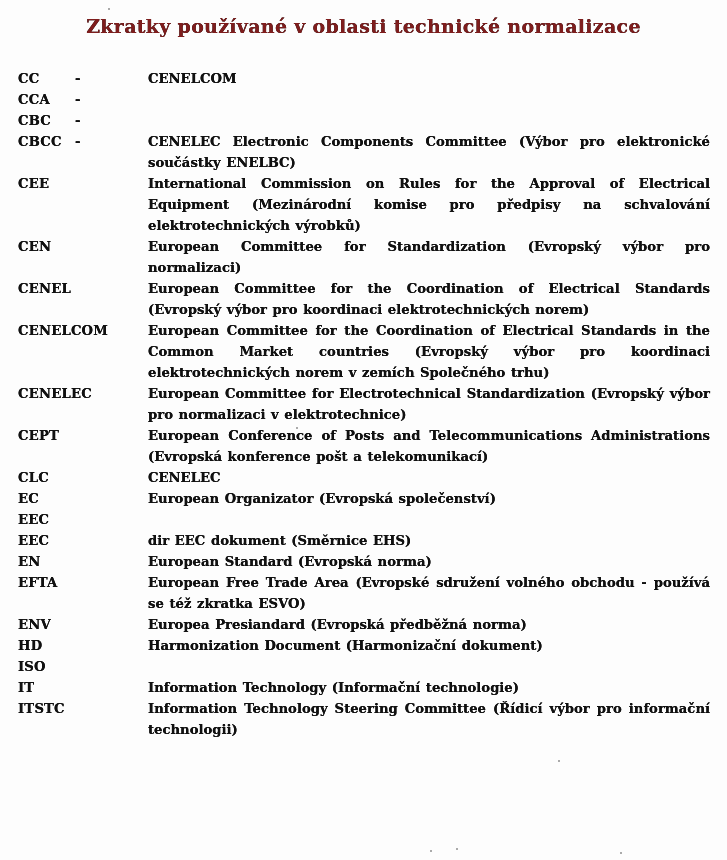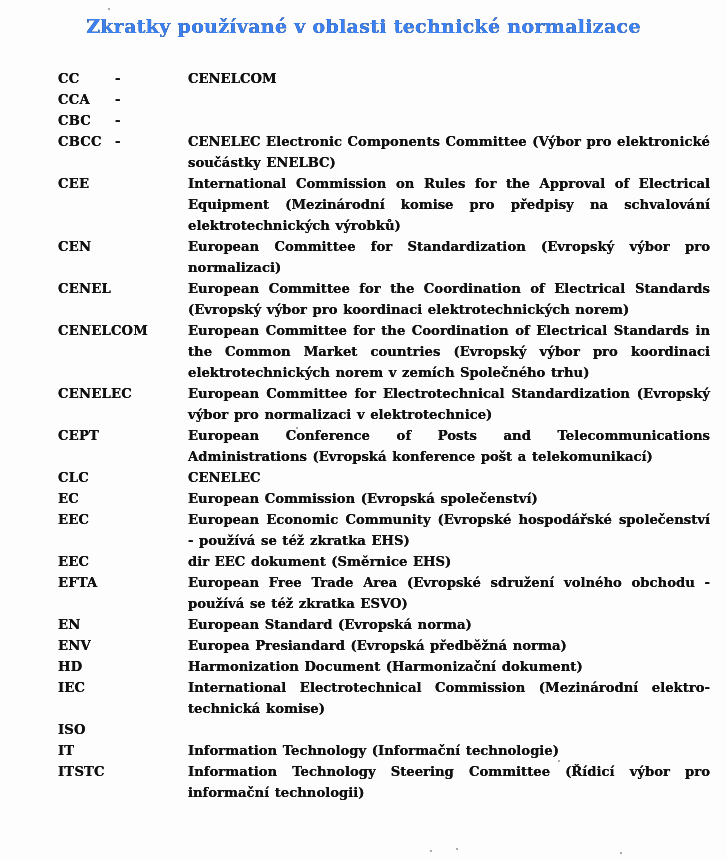--- a/index.html
+++ b/index.html
@@ -16,34 +16,33 @@
     box-sizing: border-box;
   }
   .title-block {
     padding-top: 11px;
     text-align: center;
   }
   .title-line {
     font-size: 19px;
     line-height: 30px;
     letter-spacing: 0.3px;
-    color: #3b82f6;
+    color: #7f1d1d;
     text-shadow: 0 0 0.6px #000;
   }
   .abbr-list {
     margin-top: 27px;
     padding: 0 16px 0 18px;
   }
   .abbr-row {
     display: grid;
     grid-template-columns: 57px 73px 1fr;
     align-items: start;
     font-size: 13.2px;
     line-height: 21px;
-    margin-left: 40px;
   }
   .abbr-code {
     text-shadow: 0 0 0.5px #000;
     letter-spacing: 0.2px;
     white-space: nowrap;
   }
   .abbr-dash {
     text-shadow: 0 0 0.5px #000;
   }
   .abbr-def {
@@ -121,56 +120,50 @@
         <div class="abbr-def">European Conference of Posts and Telecommunications Administrations (Evropská konference pošt a telekomunikací)</div>
       </div>
       <div class="abbr-row">
         <div class="abbr-code">CLC</div>
         <div class="abbr-dash"></div>
         <div class="abbr-def">CENELEC</div>
       </div>
       <div class="abbr-row">
         <div class="abbr-code">EC</div>
         <div class="abbr-dash"></div>
-        <div class="abbr-def">European Commission (Evropská společenství)</div>
+        <div class="abbr-def">European Organizator (Evropská společenství)</div>
       </div>
       <div class="abbr-row">
         <div class="abbr-code">EEC</div>
         <div class="abbr-dash"></div>
-        <div class="abbr-def">European Economic Community (Evropské hospodářské společenství - používá se též zkratka EHS)</div>
       </div>
       <div class="abbr-row">
         <div class="abbr-code">EEC</div>
         <div class="abbr-dash"></div>
         <div class="abbr-def">dir EEC dokument (Směrnice EHS)</div>
       </div>
       <div class="abbr-row">
+        <div class="abbr-code">EN</div>
+        <div class="abbr-dash"></div>
+        <div class="abbr-def">European Standard (Evropská norma)</div>
+      </div>
+      <div class="abbr-row">
         <div class="abbr-code">EFTA</div>
         <div class="abbr-dash"></div>
         <div class="abbr-def">European Free Trade Area (Evropské sdružení volného obchodu - používá se též zkratka ESVO)</div>
-      </div>
-      <div class="abbr-row">
-        <div class="abbr-code">EN</div>
-        <div class="abbr-dash"></div>
-        <div class="abbr-def">European Standard (Evropská norma)</div>
       </div>
       <div class="abbr-row">
         <div class="abbr-code">ENV</div>
         <div class="abbr-dash"></div>
         <div class="abbr-def">Europea Presiandard (Evropská předběžná norma)</div>
       </div>
       <div class="abbr-row">
         <div class="abbr-code">HD</div>
         <div class="abbr-dash"></div>
         <div class="abbr-def">Harmonization Document (Harmonizační dokument)</div>
-      </div>
-      <div class="abbr-row">
-        <div class="abbr-code">IEC</div>
-        <div class="abbr-dash"></div>
-        <div class="abbr-def">International Electrotechnical Commission (Mezinárodní elektro- technická komise)</div>
       </div>
       <div class="abbr-row">
         <div class="abbr-code">ISO</div>
         <div class="abbr-dash"></div>
       </div>
       <div class="abbr-row">
         <div class="abbr-code">IT</div>
         <div class="abbr-dash"></div>
         <div class="abbr-def">Information Technology (Informační technologie)</div>
       </div>

